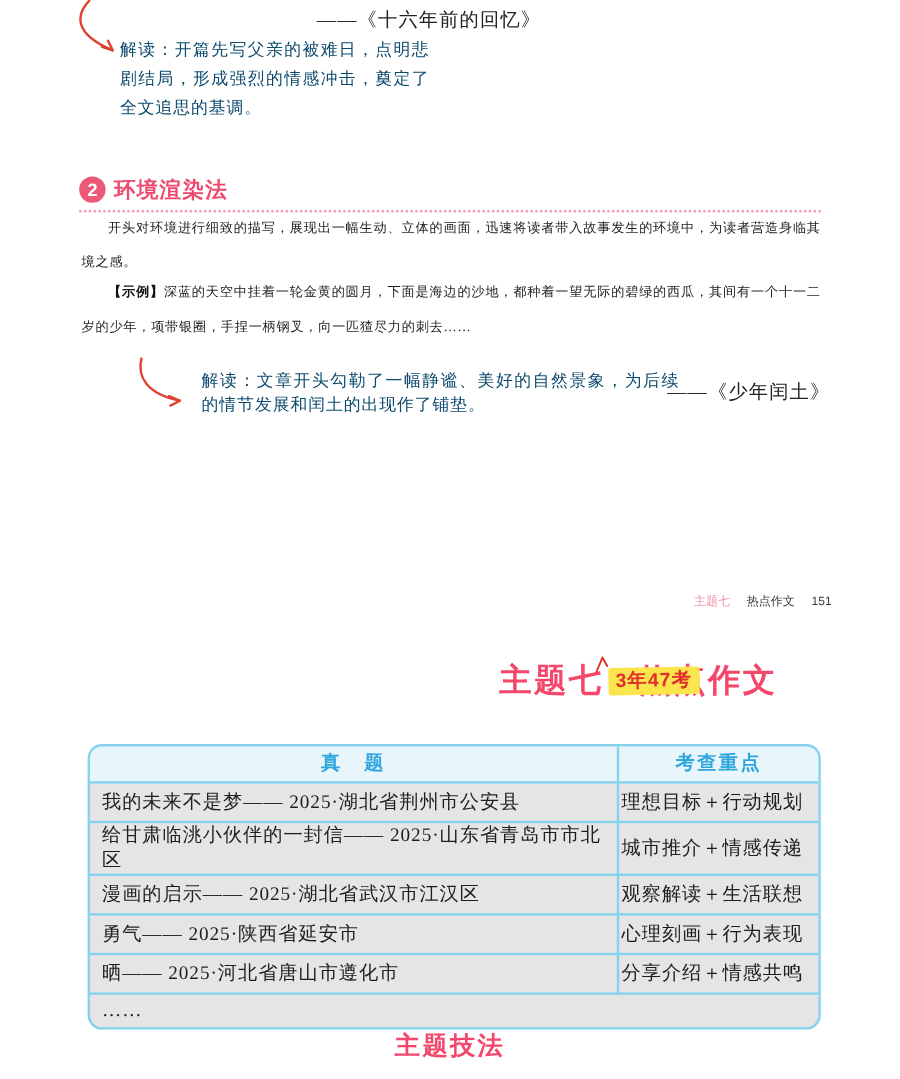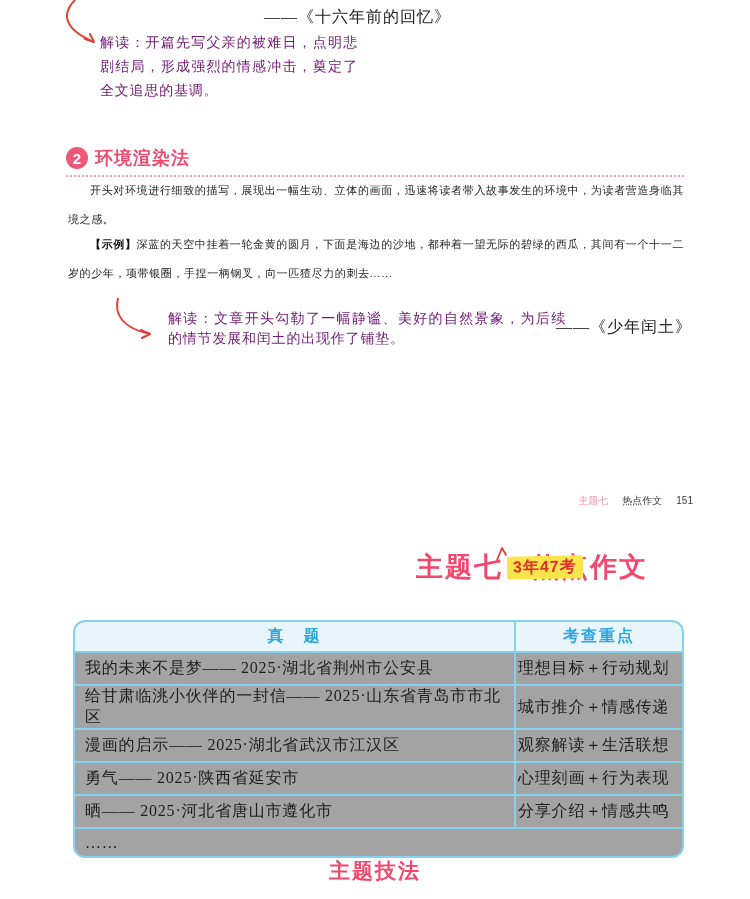--- a/index.html
+++ b/index.html
@@ -14,21 +14,21 @@
   
   .arrow-svg{position:absolute;}
   .quote{
     position:absolute;
     font-size:16px;letter-spacing:1px;color:#222;
     font-family:"Liberation Serif","DejaVu Serif",serif;
   }
   .quote1{left:264px;top:7px;}
   .red-note{
     position:absolute;
-    color:#701a75;
+    color:#0c4a6e;
     font-size:14px;line-height:24px;letter-spacing:0.8px;
     text-align:justify;
     font-family:"Liberation Serif","DejaVu Serif",serif;
   }
   .note1{left:100px;top:31px;width:258px;}
   .note2{left:168px;top:309px;width:398px;line-height:20px;}
   .quote2{left:556px;top:317px;}
 
   
   .section-heading{
@@ -83,21 +83,21 @@
     font-size:16px;font-weight:bold;letter-spacing:1px;
     padding:1px 6px;border-radius:2px;
     transform:rotate(-1deg);
   }
   .badge-mark{position:absolute;left:494px;top:546px;}
 
   
   .qtable-wrap{
     position:absolute;left:73px;top:620px;width:607px;
     border:2px solid #85d2ee;border-radius:12px;
-    overflow:hidden;background:#a3a3a3;
+    overflow:hidden;background:#e5e5e5;
   }
   .qtable{width:100%;border-collapse:collapse;table-layout:fixed;}
   .qtable col.c1{width:440px;}
   .qtable th{
     background:#e8f6fc;color:#2fa6dd;
     font-family:"Liberation Sans","DejaVu Sans",sans-serif;
     font-size:16px;font-weight:bold;letter-spacing:2px;
     height:27px;border-bottom:2px solid #85d2ee;
     text-align:center;
   }

